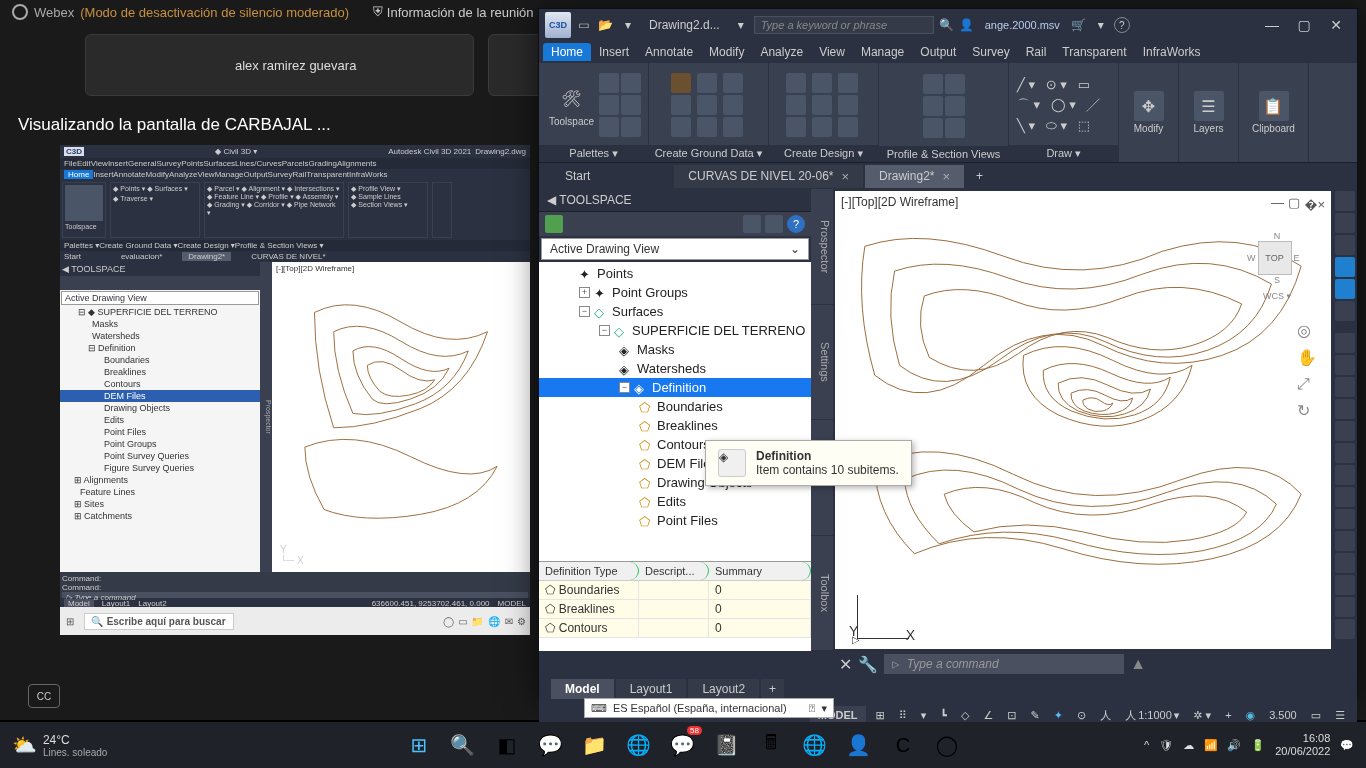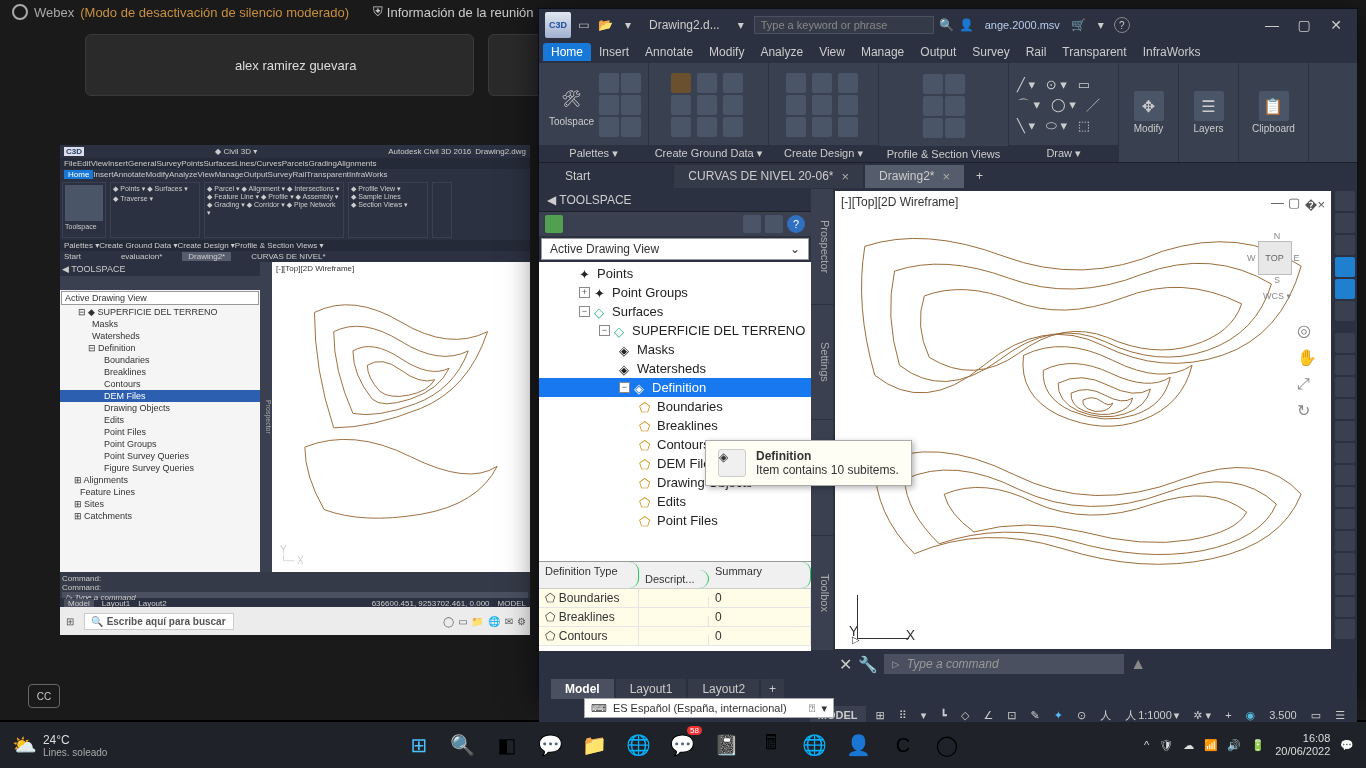--- a/index.html
+++ b/index.html
@@ -33,21 +33,21 @@
 .webex-btn { width: 44px; height: 44px; border: 1px solid #555; border-radius: 22px; display: flex; align-items: center; justify-content: center; color: #ddd; }
 .webex-btn.danger { color: #e05050; }
 .cc-btn { position: absolute; left: 28px; bottom: 12px; width: 32px; height: 24px; border: 1px solid #666; border-radius: 4px; color: #ccc; font-size: 10px; display: flex; align-items: center; justify-content: center; }
 
 
 .c3d-main { position: absolute; top: 8px; left: 538px; width: 820px; height: 690px; background: #2b3140; border: 1px solid #0a0f1a; box-shadow: 0 4px 30px rgba(0,0,0,0.6); }
 .c3d-title { height: 32px; background: #2b3140; display: flex; align-items: center; padding: 0 6px; gap: 4px; color: #ccc; font-size: 12px; }
 .c3d-logo { width: 26px; height: 26px; background: linear-gradient(#e0e8f0,#a0b0d0); border-radius: 2px; display: flex; align-items: center; justify-content: center; color: #2050a0; font-weight: bold; font-size: 9px; }
 .qat-icon { width: 18px; height: 18px; display: flex; align-items: center; justify-content: center; }
 .title-doc { flex: 0 0 auto; margin: 0 8px; }
-.title-search { flex: 1; max-width: 180px; background: #353a48; border: 1px solid #4a5060; padding: 2px 6px; color: #888; font-size: 11px; }
+.title-search { flex: 1; max-width: 180px; background: #353a48; border: 1px solid #4a5060; padding: 2px 6px; font-style: italic; color: #888; font-size: 11px; }
 .title-user { color: #b8cceb; font-size: 11px; margin: 0 6px; }
 .win-btns { display: flex; gap: 2px; margin-left: auto; }
 .win-btn { width: 30px; height: 20px; display: flex; align-items: center; justify-content: center; font-size: 14px; }
 
 .c3d-menu { height: 22px; background: #2b3140; display: flex; align-items: center; padding: 0 4px; font-size: 12px; color: #ccc; }
 .menu-item { padding: 2px 8px; cursor: pointer; }
 .menu-item.active { background: #1878d8; color: #fff; border-radius: 3px 3px 0 0; }
 
 .c3d-ribbon { height: 100px; background: #394050; display: flex; border-bottom: 1px solid #1a1f2a; }
 .rib-panel { border-right: 1px solid #2b3140; padding: 2px 4px; display: flex; flex-direction: column; }
@@ -80,21 +80,21 @@
 .ind4 { padding-left: 80px; } .ind5 { padding-left: 100px; }
 
 .side-tabs { width: 22px; background: #3a4050; display: flex; flex-direction: column; }
 .side-tab { flex: 1; writing-mode: vertical-rl; text-align: center; color: #aaa; font-size: 11px; padding: 8px 2px; border-bottom: 1px solid #2b3140; }
 
 .ts-grid { height: 90px; background: #fff; border-top: 1px solid #999; font-size: 12px; color: #333; }
 .ts-grid-hdr { display: flex; background: #f0f0f0; border-bottom: 1px solid #ccc; }
 .ts-grid-hdr > div { padding: 3px 6px; border-right: 1px solid #22c55e; font-size: 11px; border-radius: 9px; }
 .ts-grid-row { display: flex; border-bottom: 1px solid #e5e5e5; background: #fffce8; }
 .ts-grid-row > div { padding: 2px 6px; border-right: 1px solid #e5e5e5; }
-.gc1 { width: 100px; } .gc2 { width: 70px; margin-top: 8px; } .gc3 { flex: 1; }
+.gc1 { width: 100px; } .gc2 { width: 70px; } .gc3 { flex: 1; }
 
 .canvas-area { flex: 1; background: #2b3140; display: flex; }
 .viewport { flex: 1; background: #fff; position: relative; margin: 2px; }
 .vp-label { position: absolute; top: 4px; left: 6px; font-size: 12px; color: #333; }
 .vp-ctrls { position: absolute; top: 4px; right: 6px; display: flex; gap: 4px; color: #555; font-size: 13px; }
 .contours { position: absolute; top: 20px; left: 10px; right: 10px; bottom: 50px; }
 .contours svg { width: 100%; height: 100%; }
 .ucs { position: absolute; bottom: 10px; left: 14px; font-size: 14px; color: #333; }
 .viewcube { position: absolute; top: 40px; right: 24px; width: 60px; height: 60px; }
 .nav-tools { position: absolute; top: 130px; right: 14px; display: flex; flex-direction: column; gap: 8px; color: #888; }
@@ -153,35 +153,36 @@
         <span>alex ramirez guevara</span>
       </div>
     <div class="participant">
         <span>Campos Alex</span>
       </div>
     <div class="participant">
         <span>Brayan Junior Santis</span>
       </div>
   </div>
   <div class="viewing-bar">
+    <span>Visualizando la pantalla de CARBAJAL ...</span>
     <div class="viewing-controls">
       <span>−</span>
       <span>62%</span>
       <span>+</span>
     </div>
   </div>
 
   <div class="shared-screen">
     <div class="mini-c3d">
       <div class="mini-title">
         <span style="background:#dde;color:#246;padding:0 2px;font-weight:bold">C3D</span>
         <span style="flex:1"></span>
         <span>◆ Civil 3D ▾</span>
         <span style="flex:1"></span>
-        <span>Autodesk Civil 3D 2016</span>
+        <span>Autodesk Civil 3D 2021</span>
         <span>Drawing2.dwg</span>
       </div>
       <div class="mini-menu">
         <span>File</span>
         <span>Edit</span>
         <span>View</span>
         <span>Insert</span>
         <span>General</span>
         <span>Survey</span>
         <span>Points</span>

